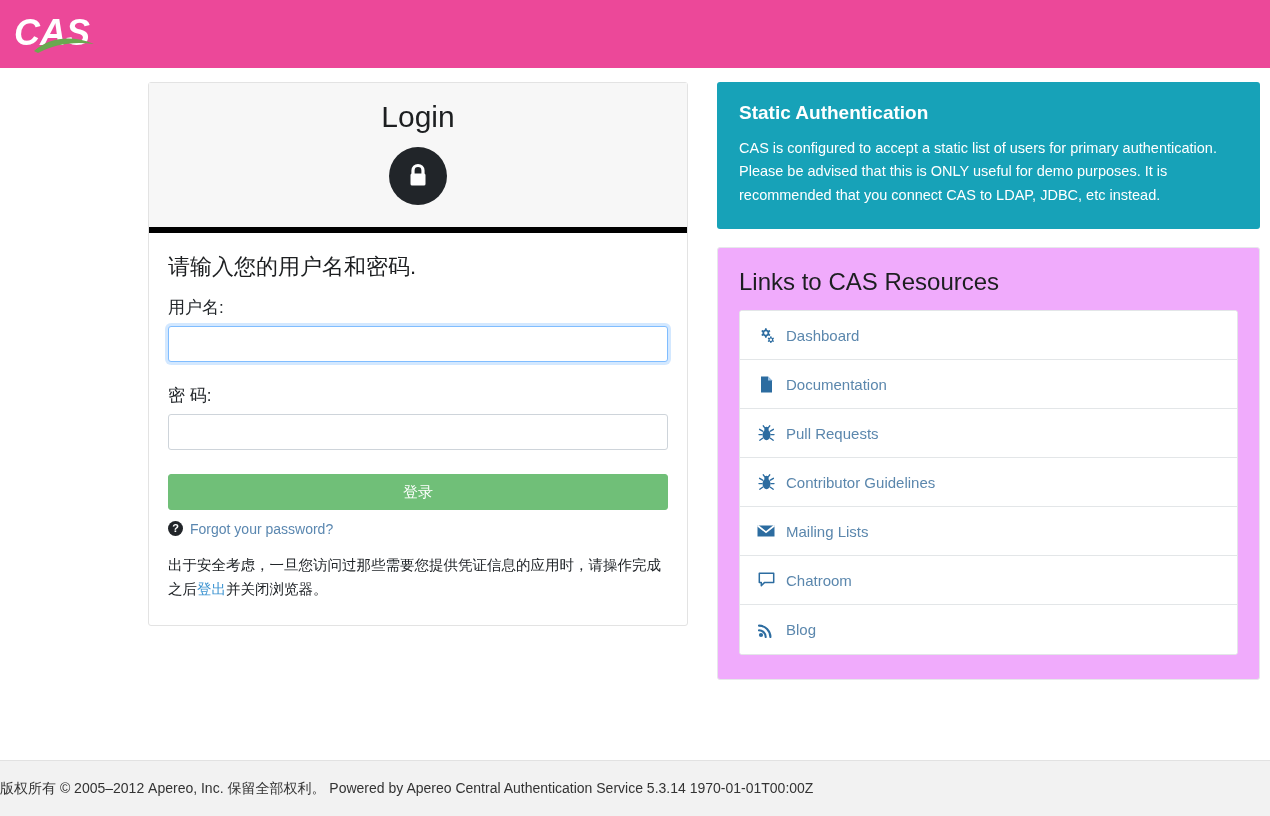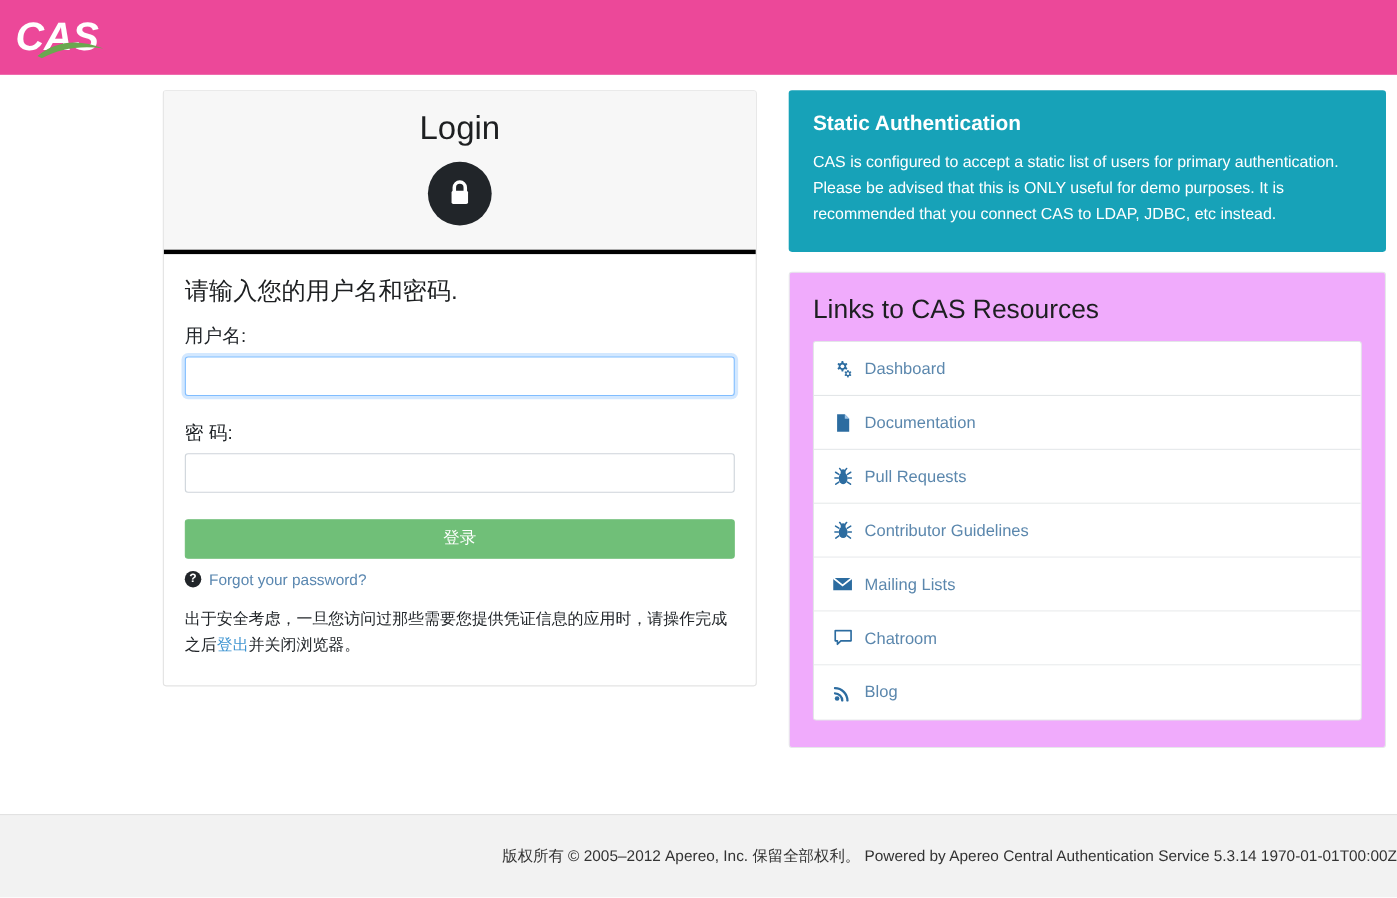--- a/index.html
+++ b/index.html
@@ -51,21 +51,21 @@
 
   
   .login-card {
     border: 1px solid #e3e3e3;
     border-radius: 3px;
     background: #ffffff;
     box-sizing: border-box;
   }
   .login-card-header {
     background: #f7f7f7;
-    border-bottom: 4px solid #000000;
+    border-bottom: 6px solid #000000;
     padding: 16px 0 22px 0;
     text-align: center;
   }
   .login-title {
     font-size: 30px;
     font-weight: 400;
     color: #1d1f21;
     margin: 0 0 12px 0;
     line-height: 1.2;
   }
@@ -240,26 +240,26 @@
     font-size: 15px;
     color: #5b87ad;
   }
 
   
   .footer {
     position: absolute;
     left: 0;
     right: 0;
     bottom: 0;
-    height: 76px;
+    height: 56px;
     background: #f2f2f2;
     border-top: 1px solid #e2e2e2;
     display: flex;
     align-items: center;
-    justify-content: flex-end;
+    justify-content: flex-start;
     box-sizing: border-box;
   }
   .footer-text {
     font-size: 14px;
     color: #333333;
     text-align: center;
   }
 </style>
 </head>
 <body>

